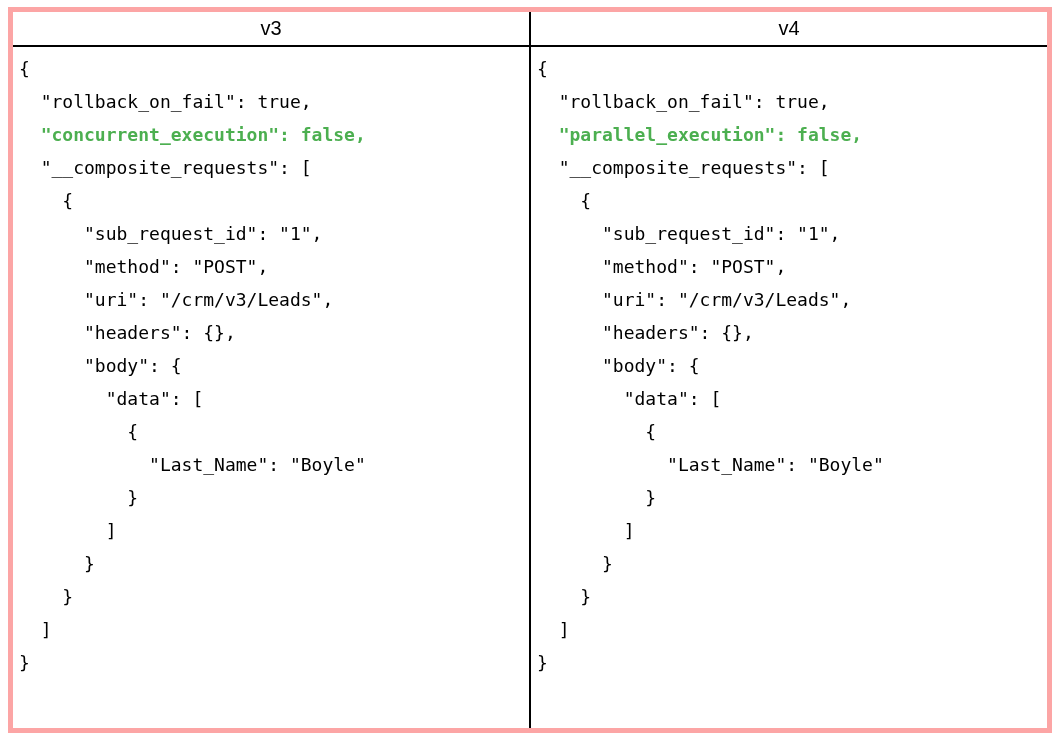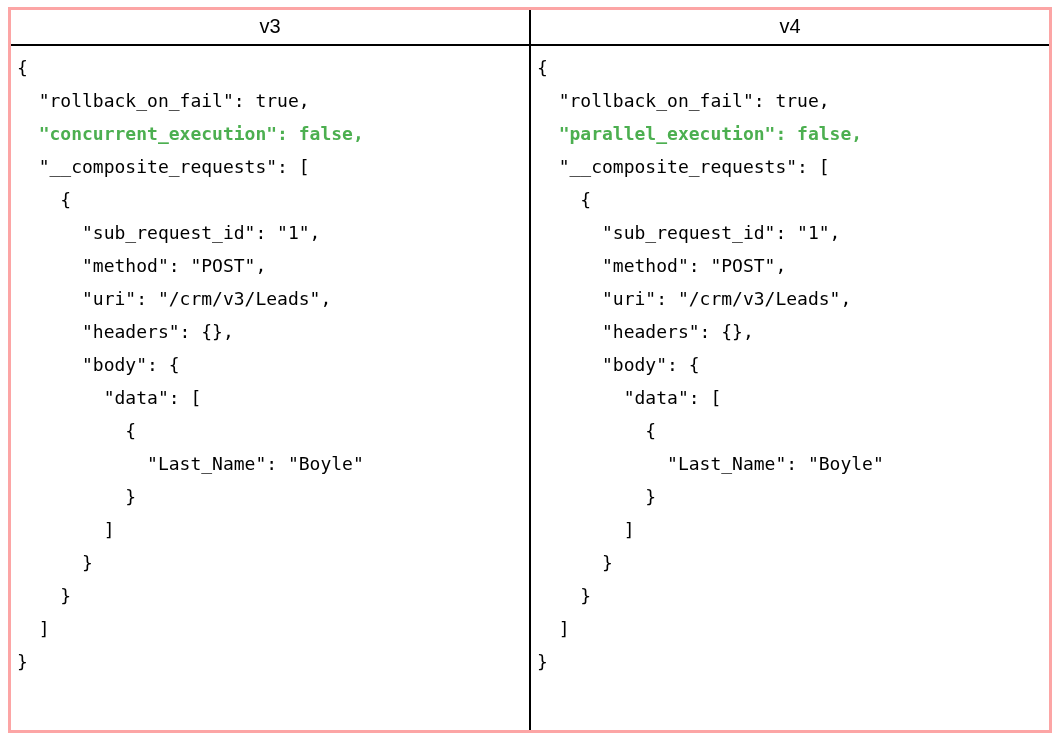--- a/index.html
+++ b/index.html
@@ -14,21 +14,21 @@
   .page {
     width: 1060px;
     height: 740px;
     padding: 7px 8px;
   }
   table.comparison-table {
     width: 100%;
     height: 100%;
     border-collapse: collapse;
     table-layout: fixed;
-    border: 3px solid #fca5a5;
+    border: 5px solid #fca5a5;
   }
   th, td {
     border: 2px solid #000000;
   }
   th.header-cell {
     height: 36px;
     font-family: "Liberation Sans", sans-serif;
     font-size: 20px;
     font-weight: 400;
     color: #000000;

